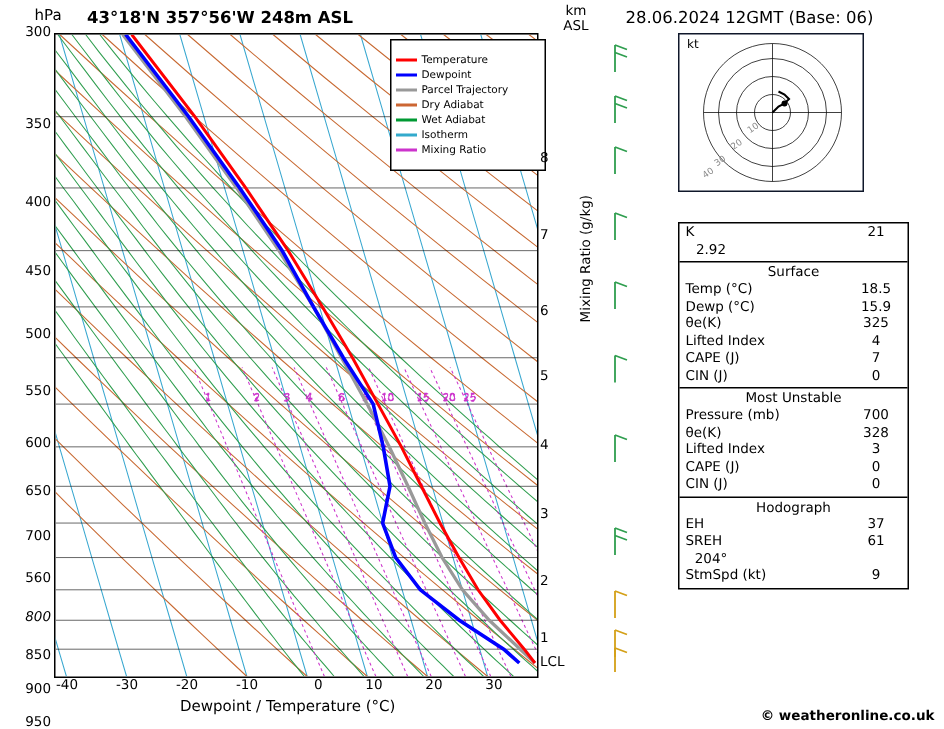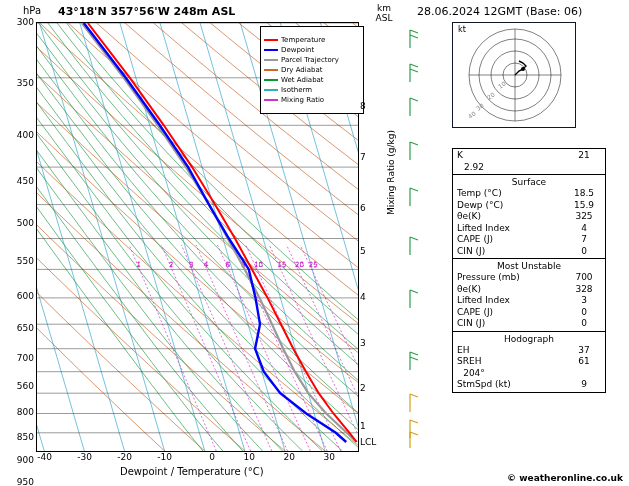--- a/index.html
+++ b/index.html
@@ -191,21 +191,21 @@
   <div class="ylab" style="top:0px;text-align:right;">300</div>
   <div class="ylab" style="top:61px;">350</div>
   <div class="ylab" style="top:113px;">400</div>
   <div class="ylab" style="top:159px;">450</div>
   <div class="ylab" style="top:201px;">500</div>
   <div class="ylab" style="top:239px;">550</div>
   <div class="ylab" style="top:274px;">600</div>
   <div class="ylab" style="top:306px;">650</div>
   <div class="ylab" style="top:336px;">700</div>
   <div class="ylab" style="top:364px;">560</div>
-  <div class="ylab" style="top:390px;">800</div>
+  <div class="ylab" style="top:390px;font-style:italic;">800</div>
   <div class="ylab" style="top:415px;">850</div>
   <div class="ylab" style="top:438px;">900</div>
   <div class="ylab" style="top:460px;">950</div>
 </div>
 
 <div class="abs" style="left:0;top:0;width:400px;height:486px;pointer-events:none;">
   <div class="xlab" style="left:22px;">-40</div>
   <div class="xlab" style="left:62px;">-30</div>
   <div class="xlab" style="left:102px;">-20</div>
   <div class="xlab" style="left:142px;">-10</div>

